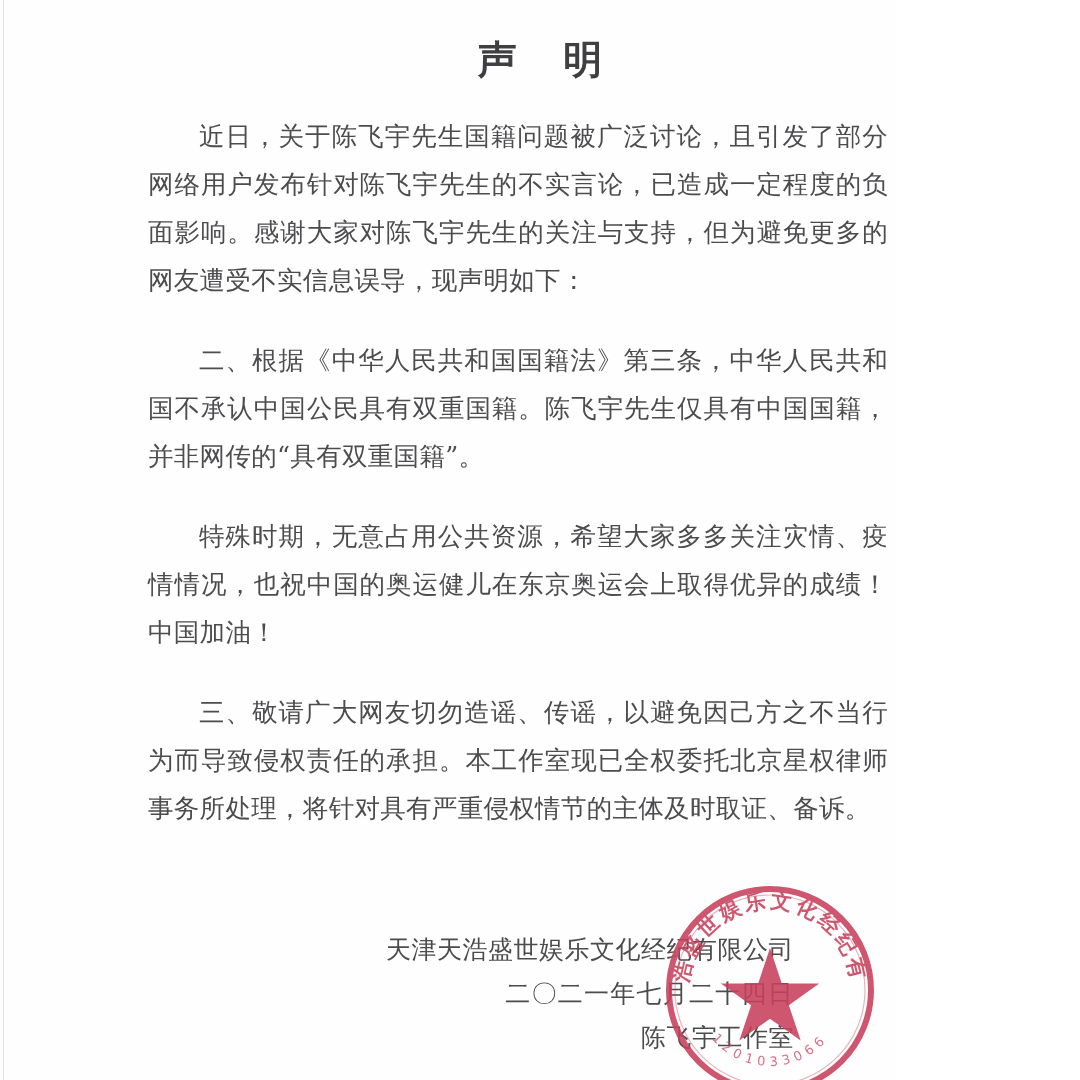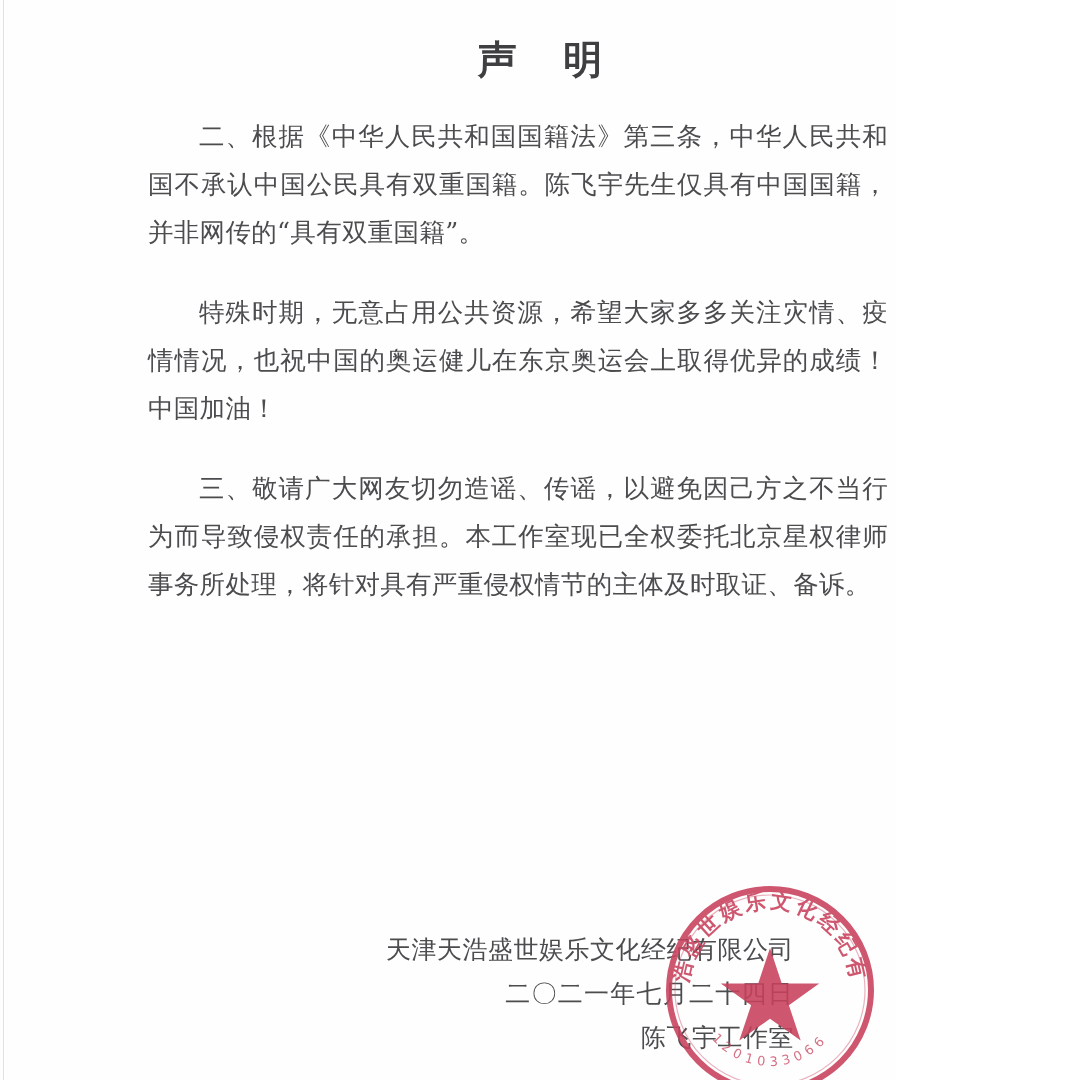--- a/index.html
+++ b/index.html
@@ -103,20 +103,21 @@
 </head>
 <body>
 
 <div id="document-page">
 
   <div id="scan-edge-line"></div>
 
   <div id="doc-title">声 明</div>
 
   <div id="body-text">
+    <p class="para p-gap-lg">近日，关于陈飞宇先生国籍问题被广泛讨论，且引发了部分网络用户发布针对陈飞宇先生的不实言论，已造成一定程度的负面影响。感谢大家对陈飞宇先生的关注与支持，但为避免更多的网友遭受不实信息误导，现声明如下：</p>
     <p class="para p-gap-lg">二、根据《中华人民共和国国籍法》第三条，中华人民共和国不承认中国公民具有双重国籍。陈飞宇先生仅具有中国国籍，并非网传的“具有双重国籍”。</p>
     <p class="para p-gap-lg">特殊时期，无意占用公共资源，希望大家多多关注灾情、疫情情况，也祝中国的奥运健儿在东京奥运会上取得优异的成绩！中国加油！</p>
     <p class="para p-gap-lg">三、敬请广大网友切勿造谣、传谣，以避免因己方之不当行为而导致侵权责任的承担。本工作室现已全权委托北京星权律师事务所处理，将针对具有严重侵权情节的主体及时取证、备诉。</p>
 
   </div>
 
   <div id="signature-block">
     <div class="sig-line" id="sig-company">天津天浩盛世娱乐文化经纪有限公司</div>
     <div class="sig-line" id="sig-date">二〇二一年七月二十四日</div>
     <div class="sig-line" id="sig-studio">陈飞宇工作室</div>

